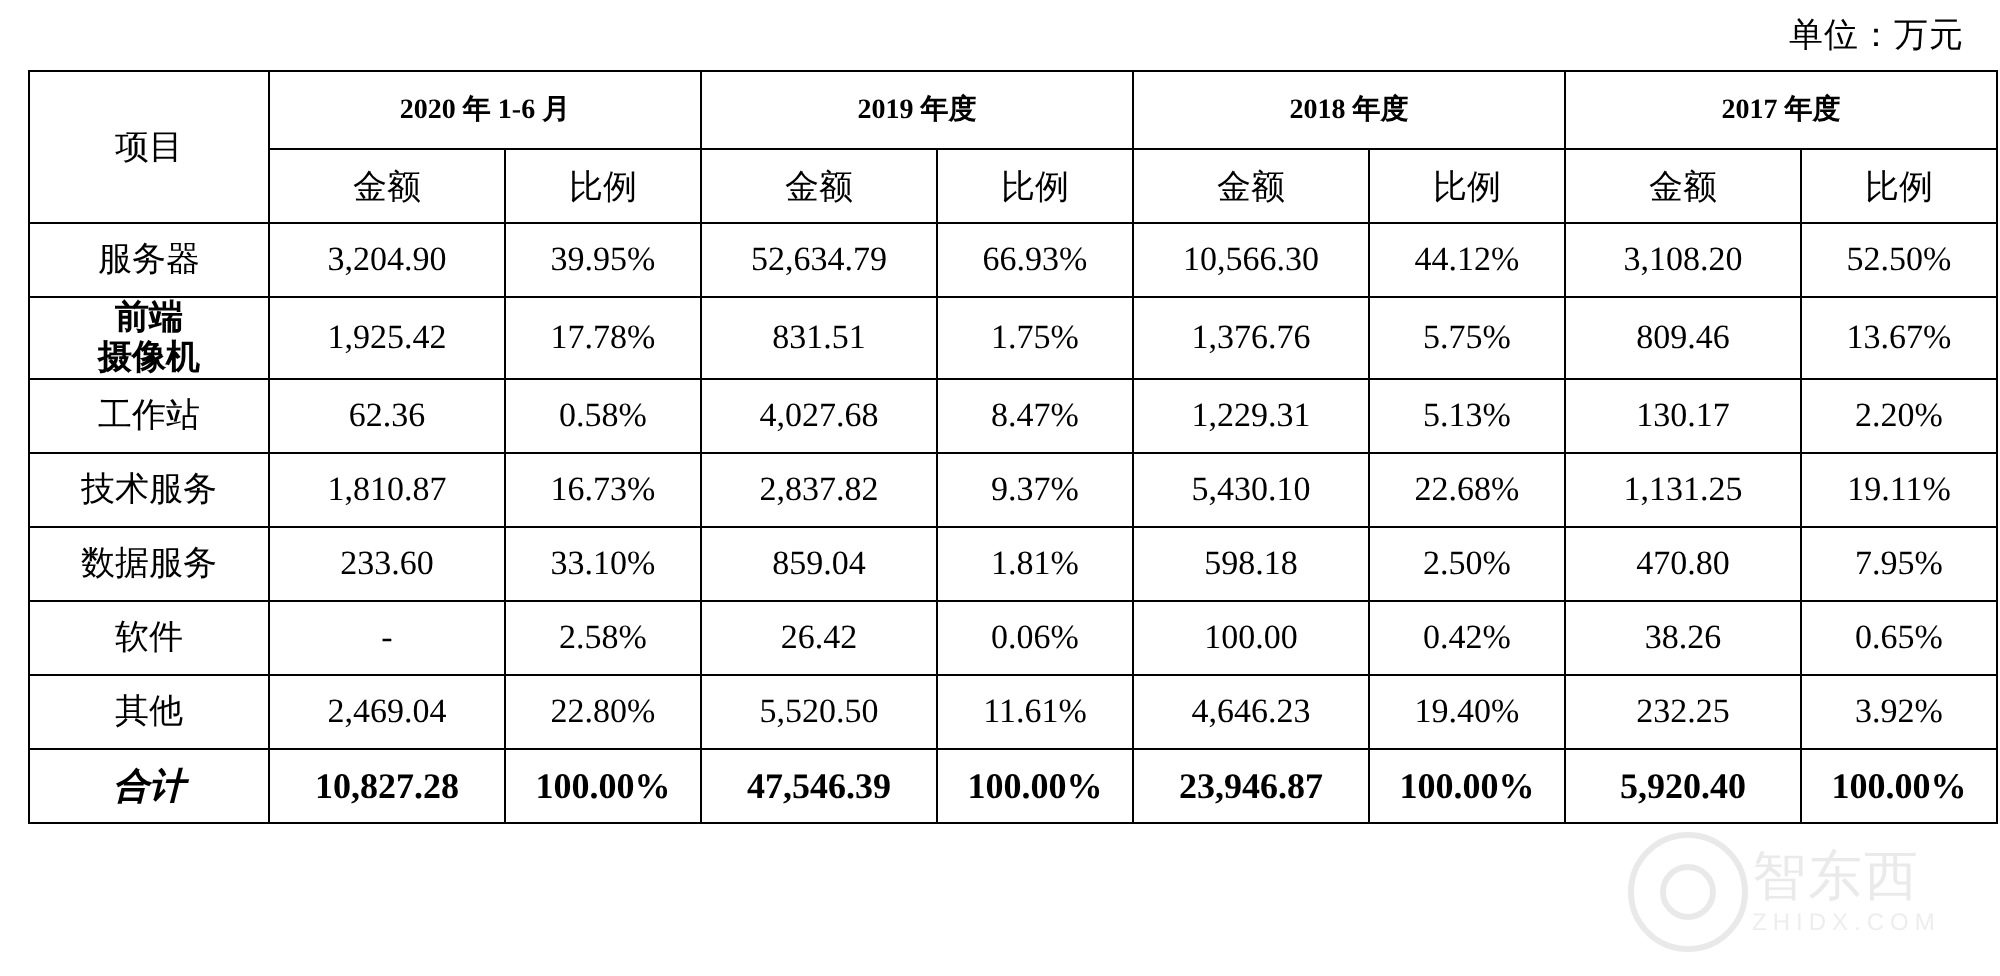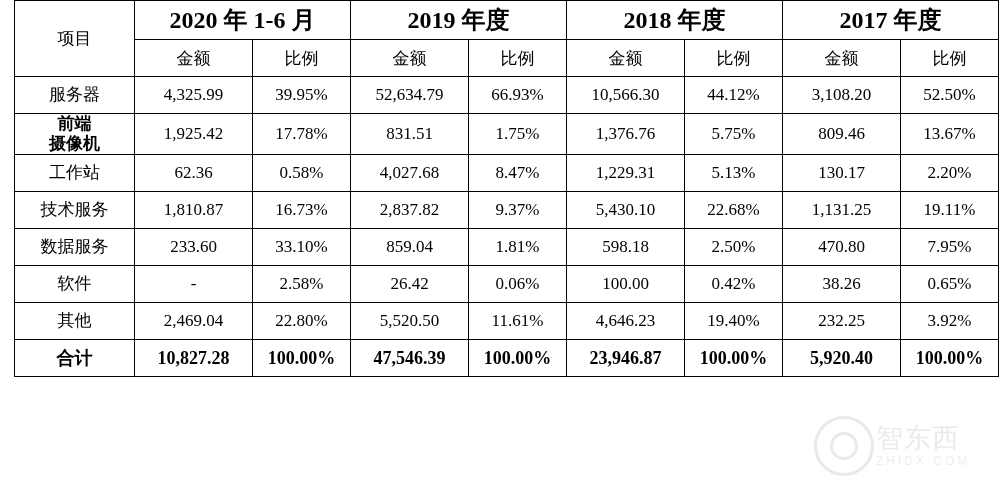--- a/index.html
+++ b/index.html
@@ -38,21 +38,21 @@
     border: 1px solid #000000;
     font-weight: normal;
     text-align: center;
     vertical-align: middle;
     font-size: 17px;
     padding: 0;
     height: 36px;
   }
   table.fin th.yearhead {
     font-weight: bold;
-    font-size: 24px;
+    font-size: 14px;
     height: 38px;
   }
   th.item-head {
     font-weight: bold;
     font-size: 19px;
     width: 120px;
   }
   td.rowlabel {
     font-size: 17px;
     width: 120px;
@@ -67,20 +67,21 @@
     font-size: 17px;
     font-weight: normal;
     height: 34px;
   }
   tr.total td {
     font-weight: bold;
     font-size: 18px;
   }
   tr.total td.rowlabel {
     font-weight: bold;
+    font-style: italic;
   }
   .two-line {
     display: block;
     line-height: 1.18;
     font-weight: bold;
   }
   
   col.c-item { width: 120px; }
   col.c-amt  { width: 118px; }
   col.c-pct  { width: 98px; }
@@ -133,20 +134,21 @@
     font-family: "Liberation Sans", sans-serif;
     letter-spacing: 3px;
     white-space: nowrap;
   }
 </style>
 </head>
 <body>
 
 <div class="page">
 
+  <div class="unit-line">单位：万元</div>
 
   <table class="fin">
     <colgroup>
       <col class="c-item">
       <col class="c-amt">
         <col class="c-pct">
       <col class="c-amt">
         <col class="c-pct">
       <col class="c-amt">
         <col class="c-pct">
@@ -168,21 +170,21 @@
         <th class="sub">比例</th>
         <th class="sub">金额</th>
         <th class="sub">比例</th>
         <th class="sub">金额</th>
         <th class="sub">比例</th>
       </tr>
     </thead>
     <tbody>
       <tr>
         <td class="rowlabel">服务器</td>
-        <td class="num">4,325.99</td>
+        <td class="num">3,204.90</td>
         <td class="num">39.95%</td>
         <td class="num">52,634.79</td>
         <td class="num">66.93%</td>
         <td class="num">10,566.30</td>
         <td class="num">44.12%</td>
         <td class="num">3,108.20</td>
         <td class="num">52.50%</td>
       </tr>
       <tr>
         <td class="rowlabel">

